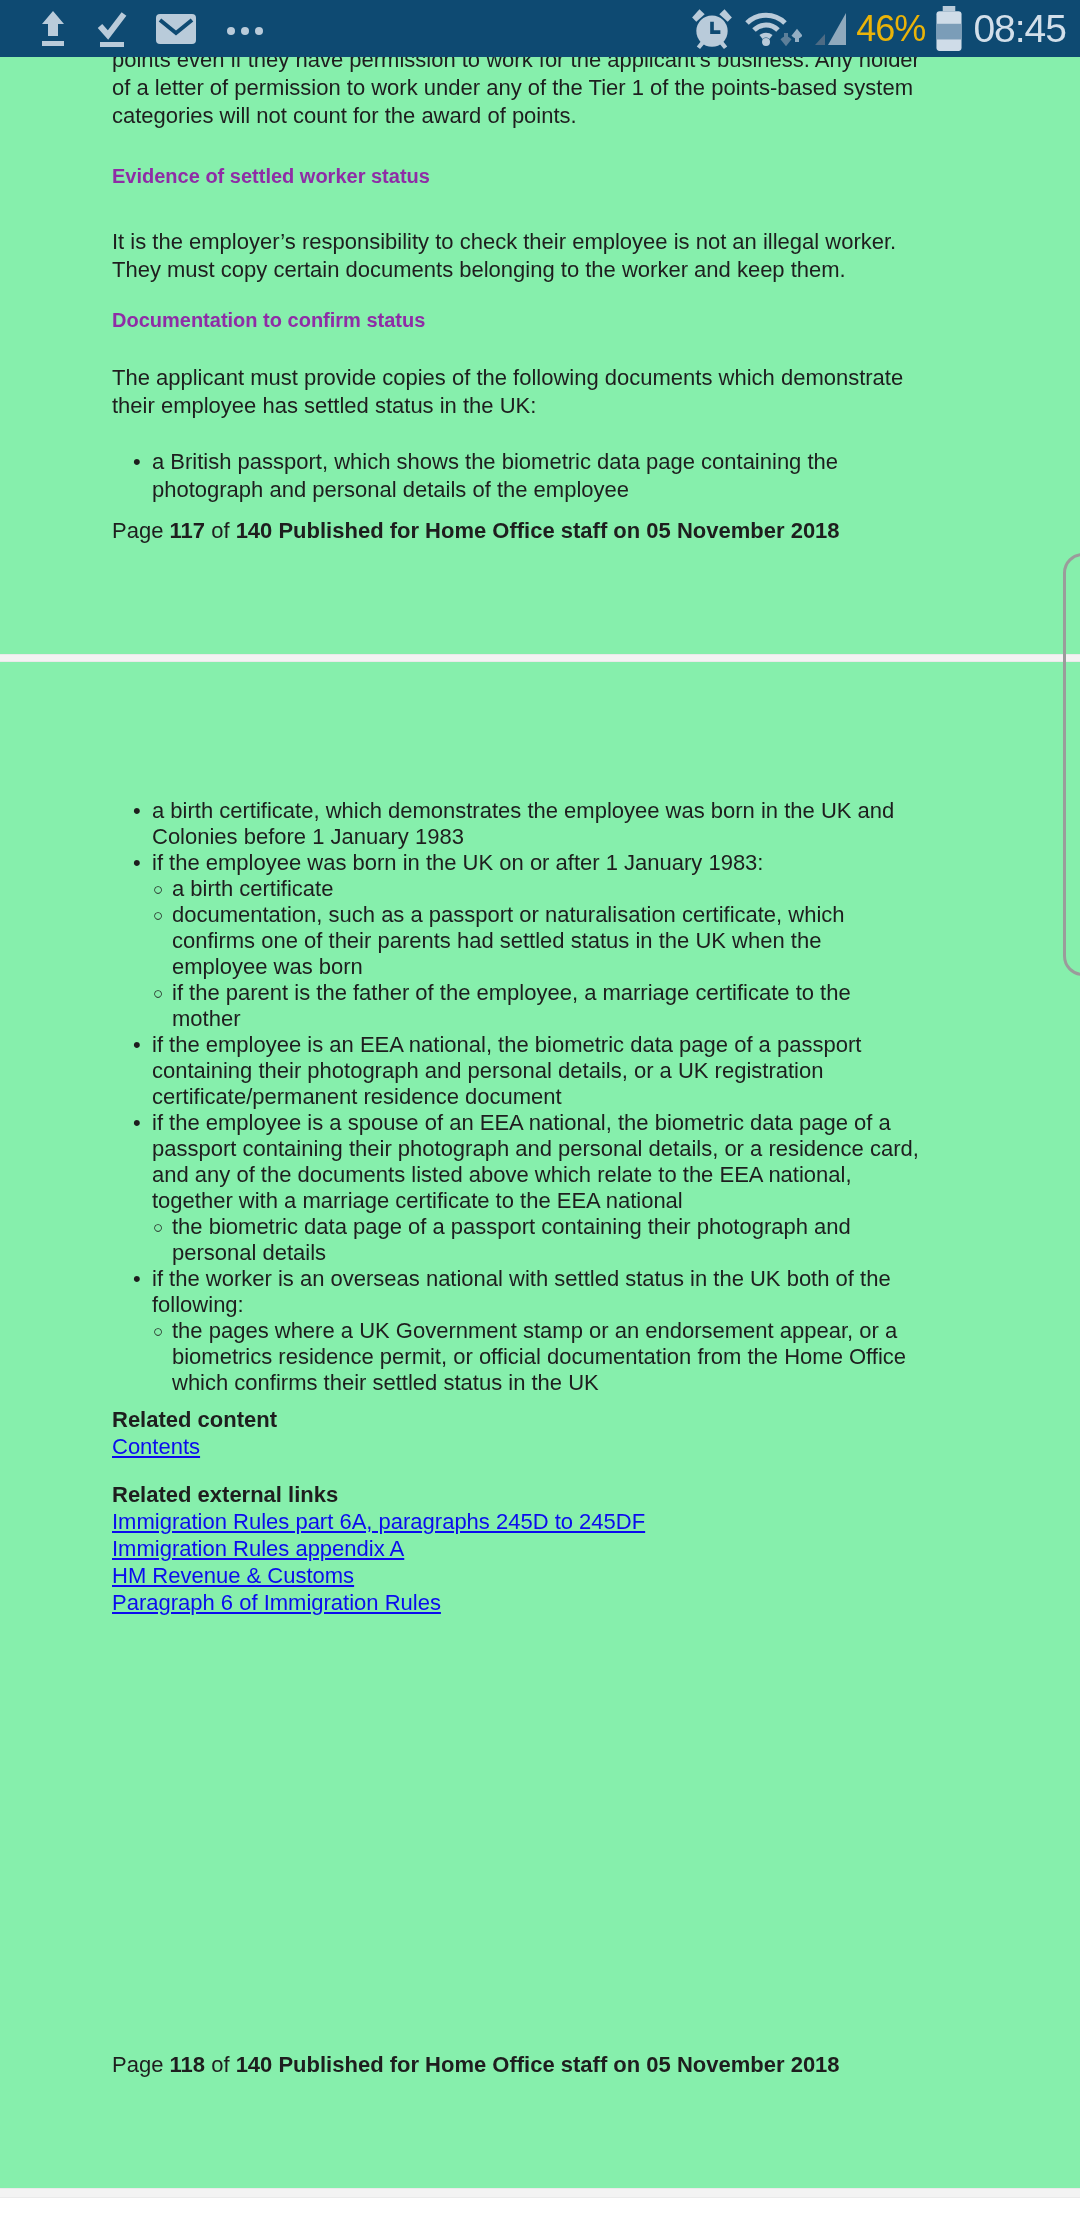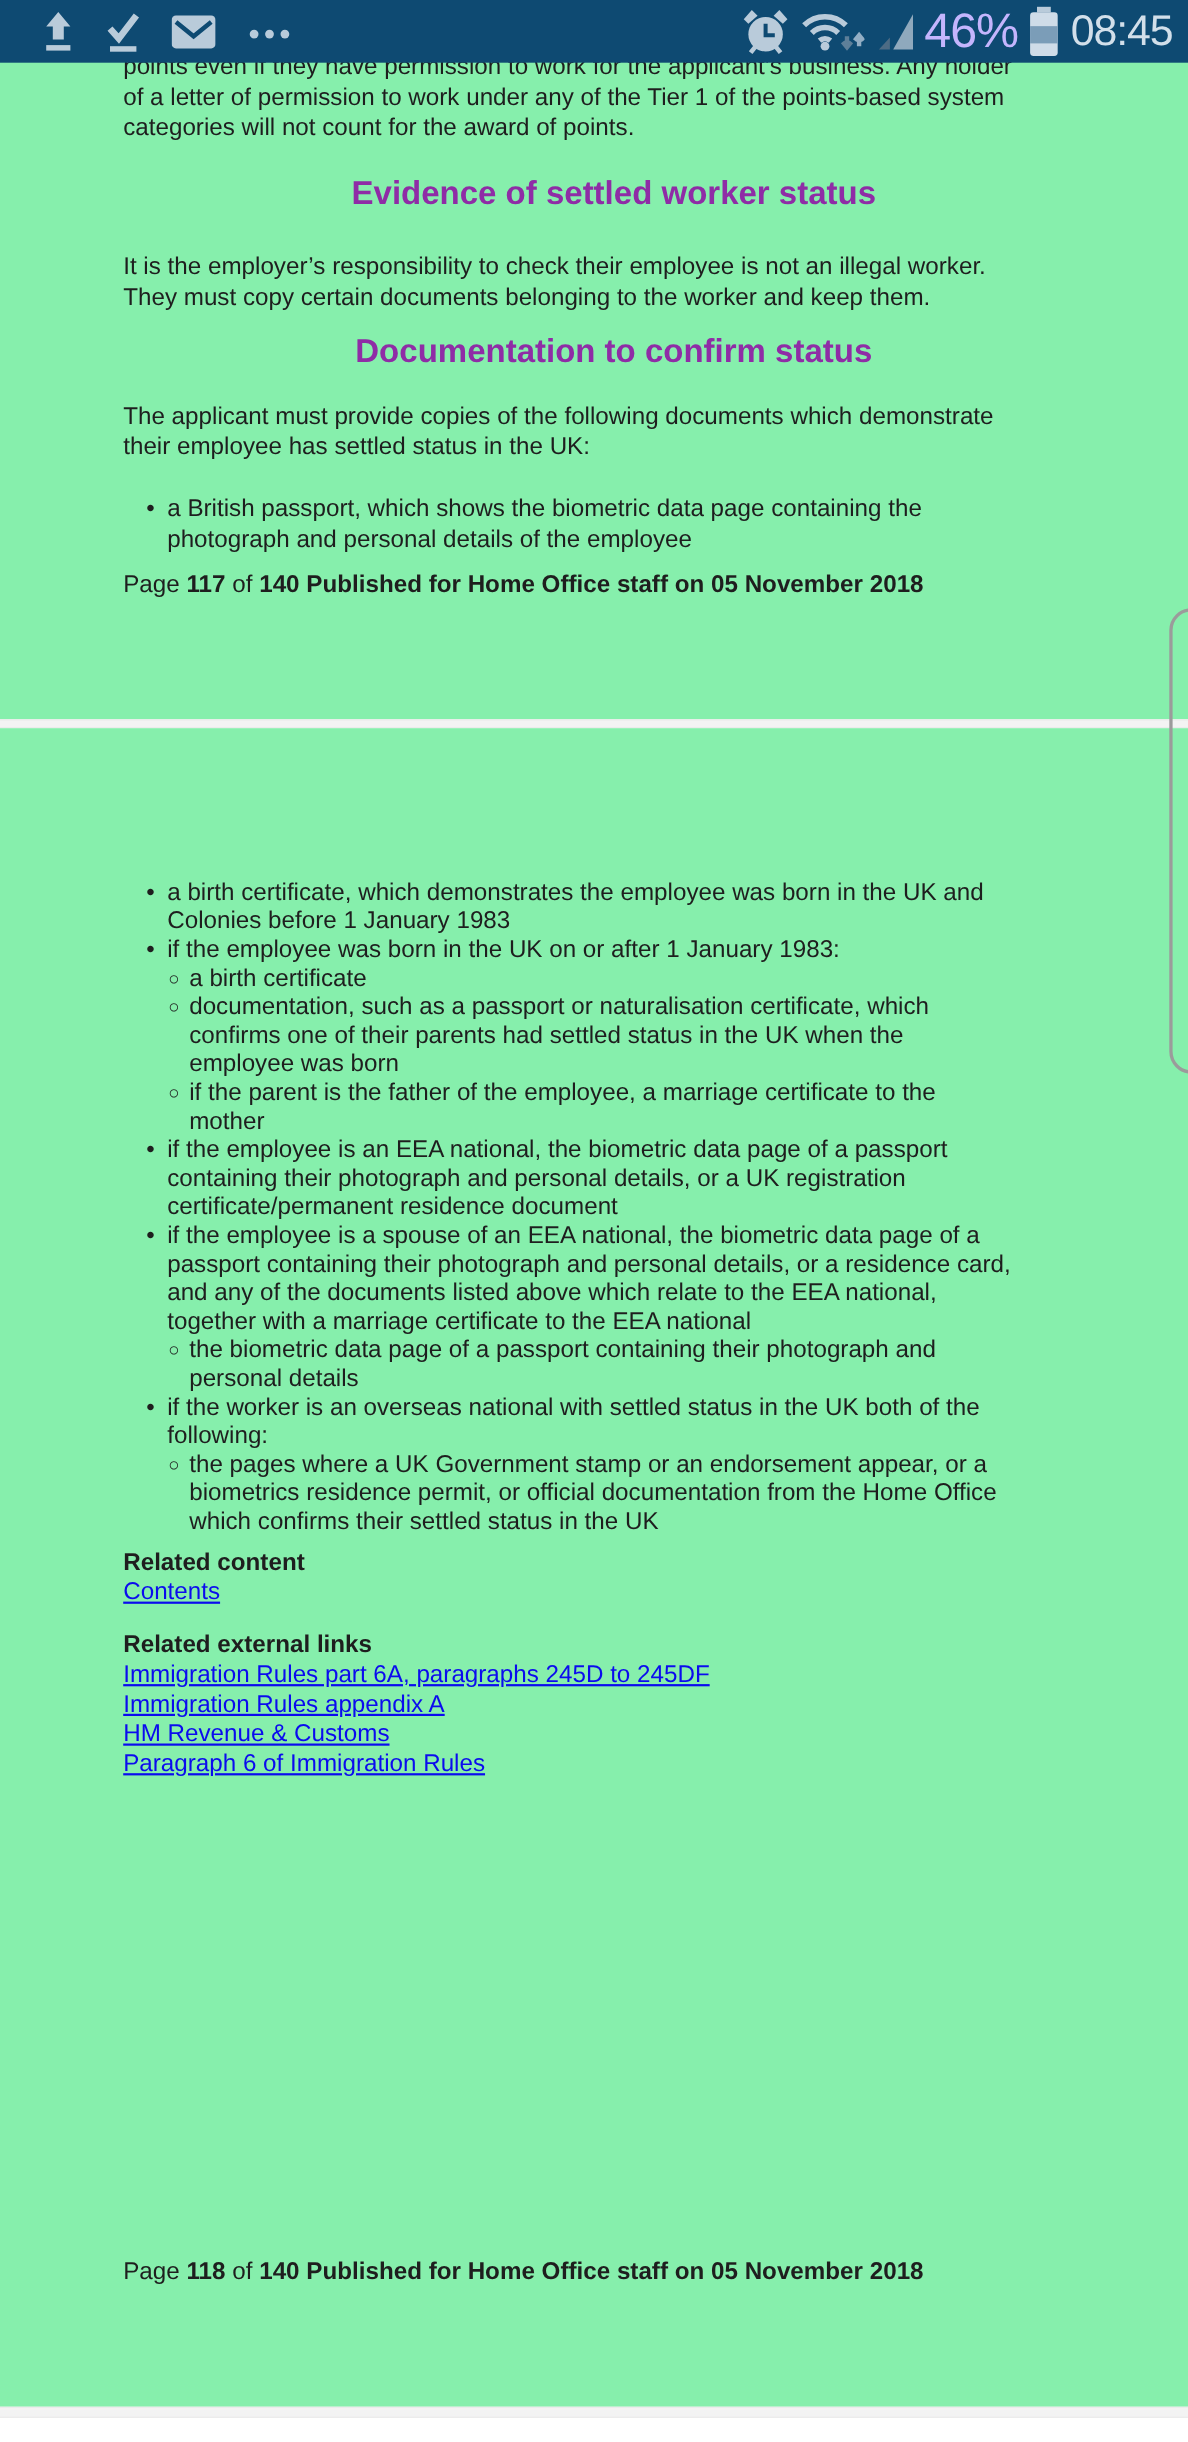--- a/index.html
+++ b/index.html
@@ -13,26 +13,26 @@
     position:absolute;top:0;left:0;width:1080px;height:57px;
     background:var(--status_bar_bg,#0e4a72);
     display:flex;align-items:center;box-sizing:border-box;
     padding:0 14px 0 38px;z-index:20;
   }
   .sb-left{display:flex;align-items:center;gap:27px;}
   .sb-right{margin-left:auto;display:flex;align-items:center;gap:9px;}
   .ic{fill:var(--status_bar_icon,#b9cbda);}
   .ics{stroke:var(--status_bar_icon,#b9cbda);fill:none;}
   .icdark{stroke:var(--status_bar_bg,#0e4a72);fill:none;}
-  .sb-pct{font-size:44px;color:#c4b5fd;letter-spacing:-1px;}
+  .sb-pct{font-size:36px;color:#eab308;letter-spacing:-1px;}
   .sb-time{font-size:39px;color:#d2dfea;letter-spacing:-1px;}
   
   .sec{position:absolute;left:112px;width:892px;}
   .p{font-size:22px;line-height:28px;white-space:pre-line;}
-  .doc-h{font-size:30px;line-height:32px;font-weight:bold;color:var(--heading_purple,#8f2ca6);text-align:center;}
+  .doc-h{font-size:20px;line-height:32px;font-weight:bold;color:var(--heading_purple,#8f2ca6);}
   .b{font-weight:bold;}
   .footer{font-size:22px;line-height:28px;}
   
   .blist .li{position:relative;padding-left:40px;font-size:22px;white-space:pre-line;}
   .blist.pg1 .li{line-height:28px;}
   .blist.pg2 .li{line-height:26px;}
   .blist .li::before{content:"\2022";position:absolute;left:21px;top:0;}
   .blist .li.lvl2{padding-left:60px;}
   .blist .li.lvl2::before{content:"\25CB";left:41px;font-size:17px;top:1px;}
   

